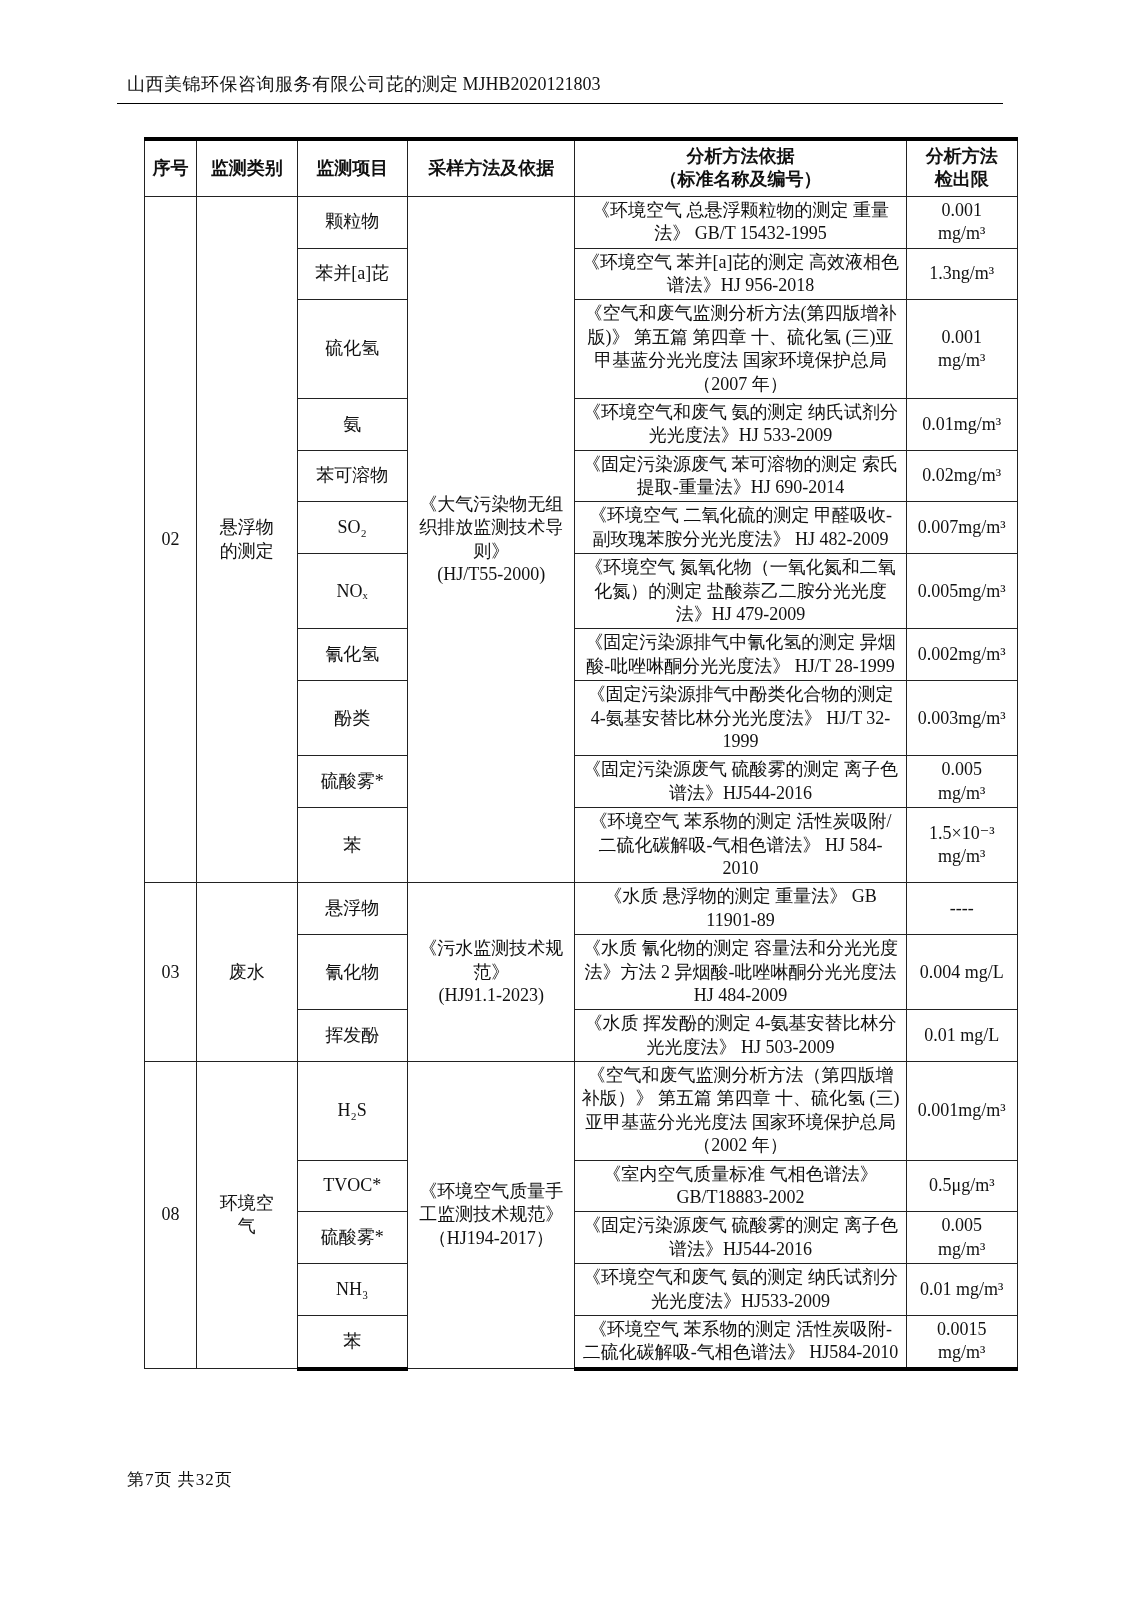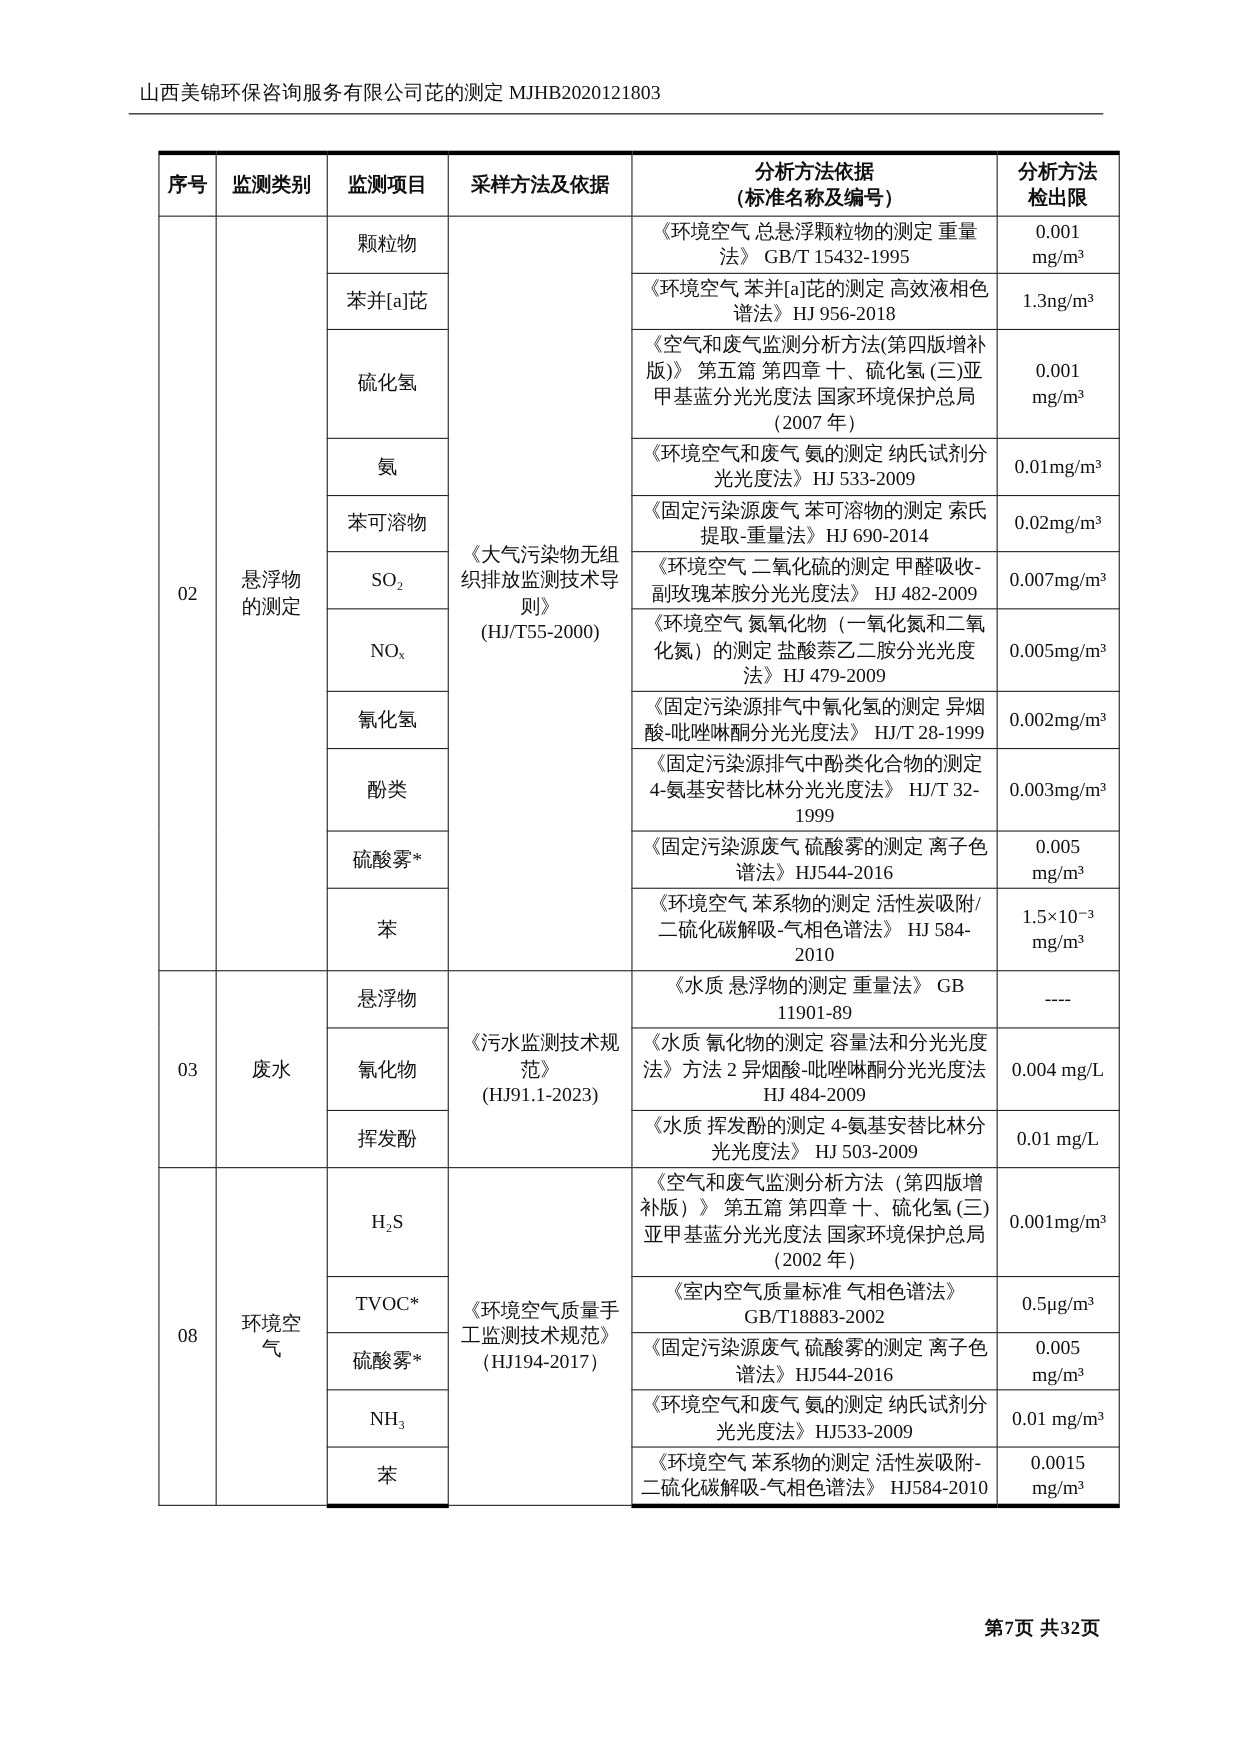--- a/index.html
+++ b/index.html
@@ -56,24 +56,23 @@
   .c-item{width:110px;padding:2px 0;}
   .c-samp{width:167px;white-space:pre-line;}
   .c-meth{width:330px;font-family:Liberation Serif, serif;}
   .c-lim{width:111px;white-space:pre-line;padding:2px 4px;}
   
   .doc-footer{
     position:absolute;
     left:127px;
     top:1468px;
     width:874px;
-    text-align:right;
+    text-align:left;
     font-size:17px;
     letter-spacing:1px;
-    font-weight:bold;
   }
 </style>
 </head>
 <body>
 
 <div class="page">
 
   <div class="doc-header">
     <span class="company">山西美锦环保咨询服务有限公司</span>
     <span class="report-no">芘的测定 MJHB2020121803</span>

